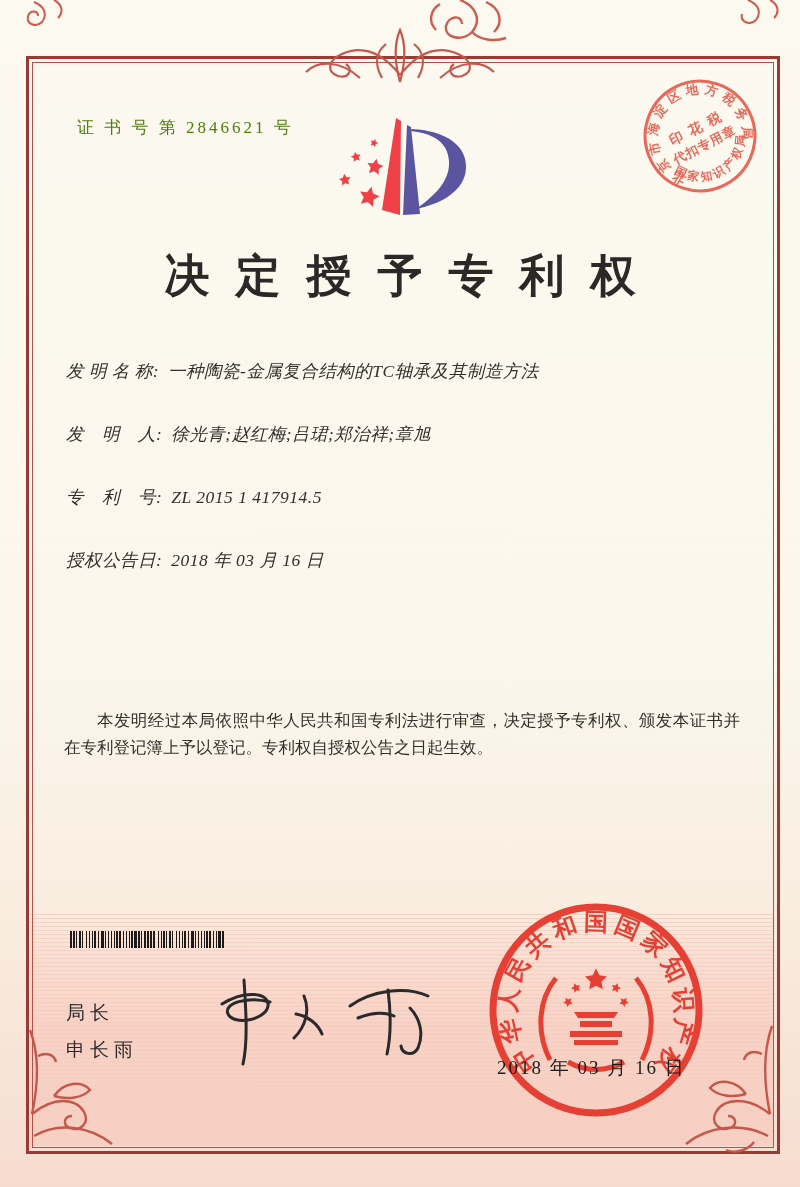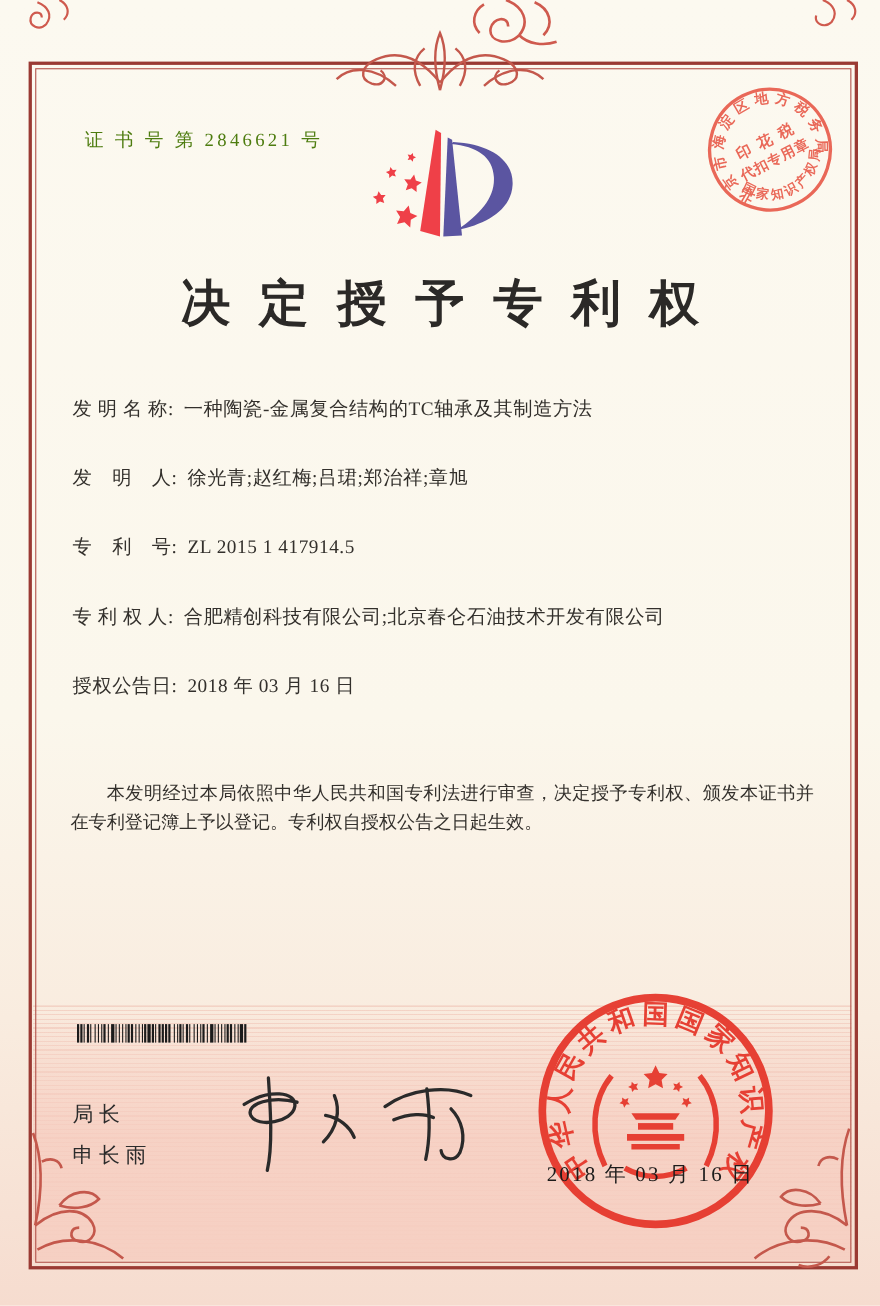--- a/index.html
+++ b/index.html
@@ -13,21 +13,21 @@
   .pink-zone{
     position:absolute;left:30px;top:914px;width:744px;height:232px;
     background:
       linear-gradient(180deg,rgba(248,216,204,0) 0%,rgba(247,211,198,.5) 20%,rgba(246,205,192,.8) 50%,rgba(246,207,194,.95) 100%),
       repeating-linear-gradient(180deg,rgba(222,118,102,.22) 0 1px,rgba(222,118,102,0) 1px 4px);
   }
   .cert-no{position:absolute;left:64px;top:116px;font-size:17px;letter-spacing:3px;color:#4d7c0f;margin-left:13px;}
   .logo{position:absolute;left:300px;top:88px;width:200px;height:150px;}
   .doc-title{position:absolute;left:0;top:246px;width:100%;text-align:center;
     font-size:45px;font-weight:700;letter-spacing:26px;text-indent:26px;color:#2b2927;}
-  .fields{position:absolute;left:66px;top:360px;width:680px;}
+  .fields{position:absolute;left:66px;top:360px;width:680px;font-style:italic;}
   .field{margin-bottom:41px;font-size:17.5px;letter-spacing:.5px;white-space:nowrap;line-height:22px;color:#33302c;}
   .field .lbl{margin-right:9px;}
   .paras{position:absolute;left:64px;top:707px;width:676px;font-size:16.5px;line-height:27px;text-align:justify;color:#33302c;}
   .paras p{margin:0;text-indent:2em;}
   .barcode{position:absolute;left:70px;top:931px;width:224px;height:17px;overflow:hidden;white-space:nowrap;font-size:0;}
   .barcode span{display:inline-block;height:17px;}
   .barcode .b{background:#1b1b1b;}
   .signer-title{position:absolute;left:66px;top:1000px;font-size:19px;letter-spacing:5px;color:#2b2b2b;}
   .signer-name{position:absolute;left:66px;top:1037px;font-size:19px;letter-spacing:5px;color:#2b2b2b;}
   .signature{position:absolute;left:192px;top:970px;width:250px;height:100px;}
@@ -121,23 +121,20 @@
 
 <div class="fields">
   <div class="field">
     <span class="lbl">发 明 名 称:</span><span>一种陶瓷-金属复合结构的TC轴承及其制造方法</span>
   </div>
   <div class="field">
     <span class="lbl">发　明　人:</span><span>徐光青;赵红梅;吕珺;郑治祥;章旭</span>
   </div>
   <div class="field">
     <span class="lbl">专　利　号:</span><span>ZL 2015 1 417914.5</span>
-  </div>
-  <div class="field">
-    <span class="lbl">专 利 权 人:</span><span>合肥精创科技有限公司;北京春仑石油技术开发有限公司</span>
   </div>
   <div class="field">
     <span class="lbl">授权公告日:</span><span>2018 年 03 月 16 日</span>
   </div>
 </div>
 
 <div class="paras">
   <p>本发明经过本局依照中华人民共和国专利法进行审查，决定授予专利权、颁发本证书并在专利登记簿上予以登记。专利权自授权公告之日起生效。</p>
 </div>
 

